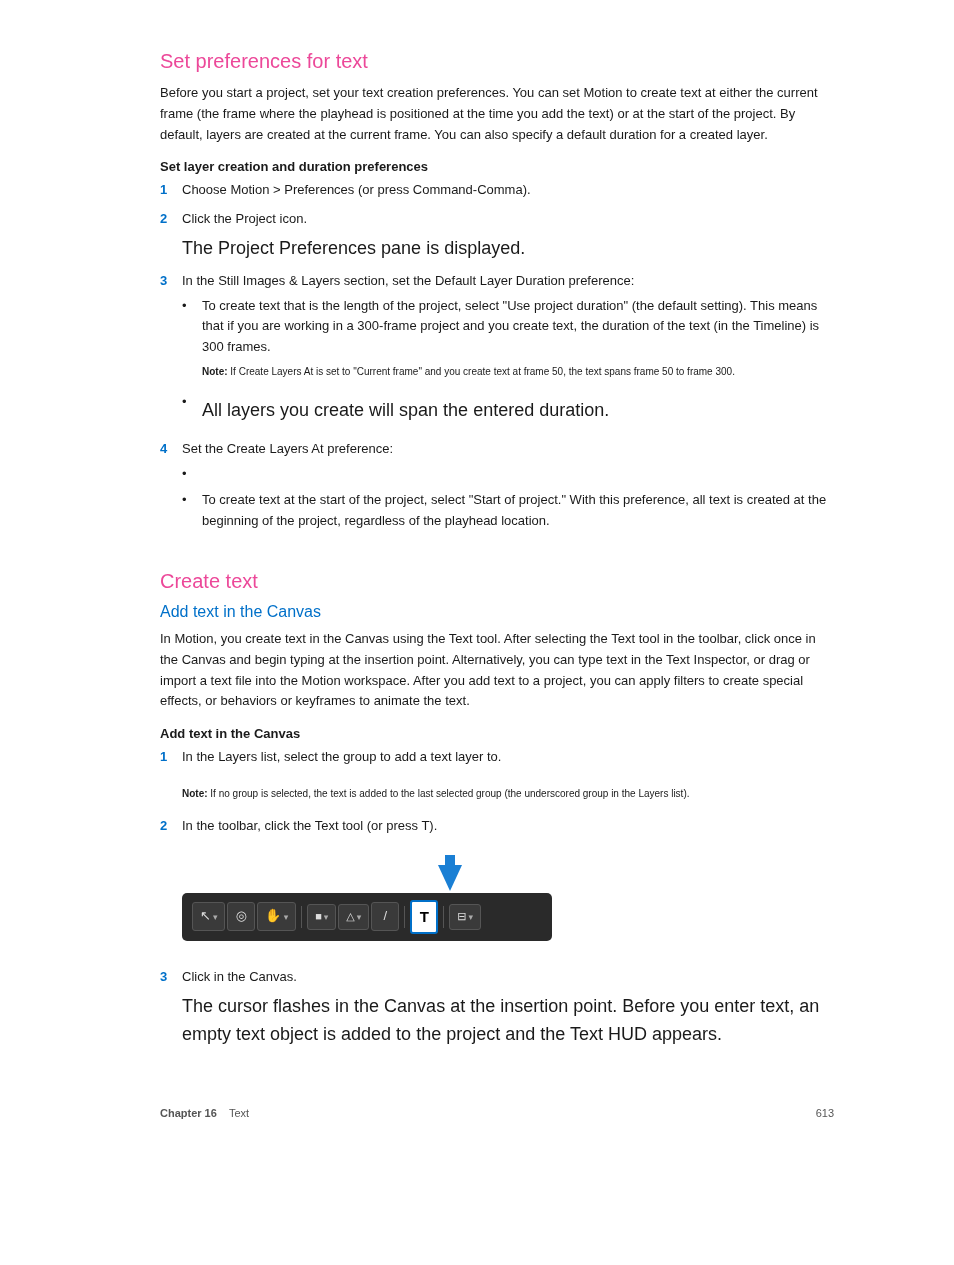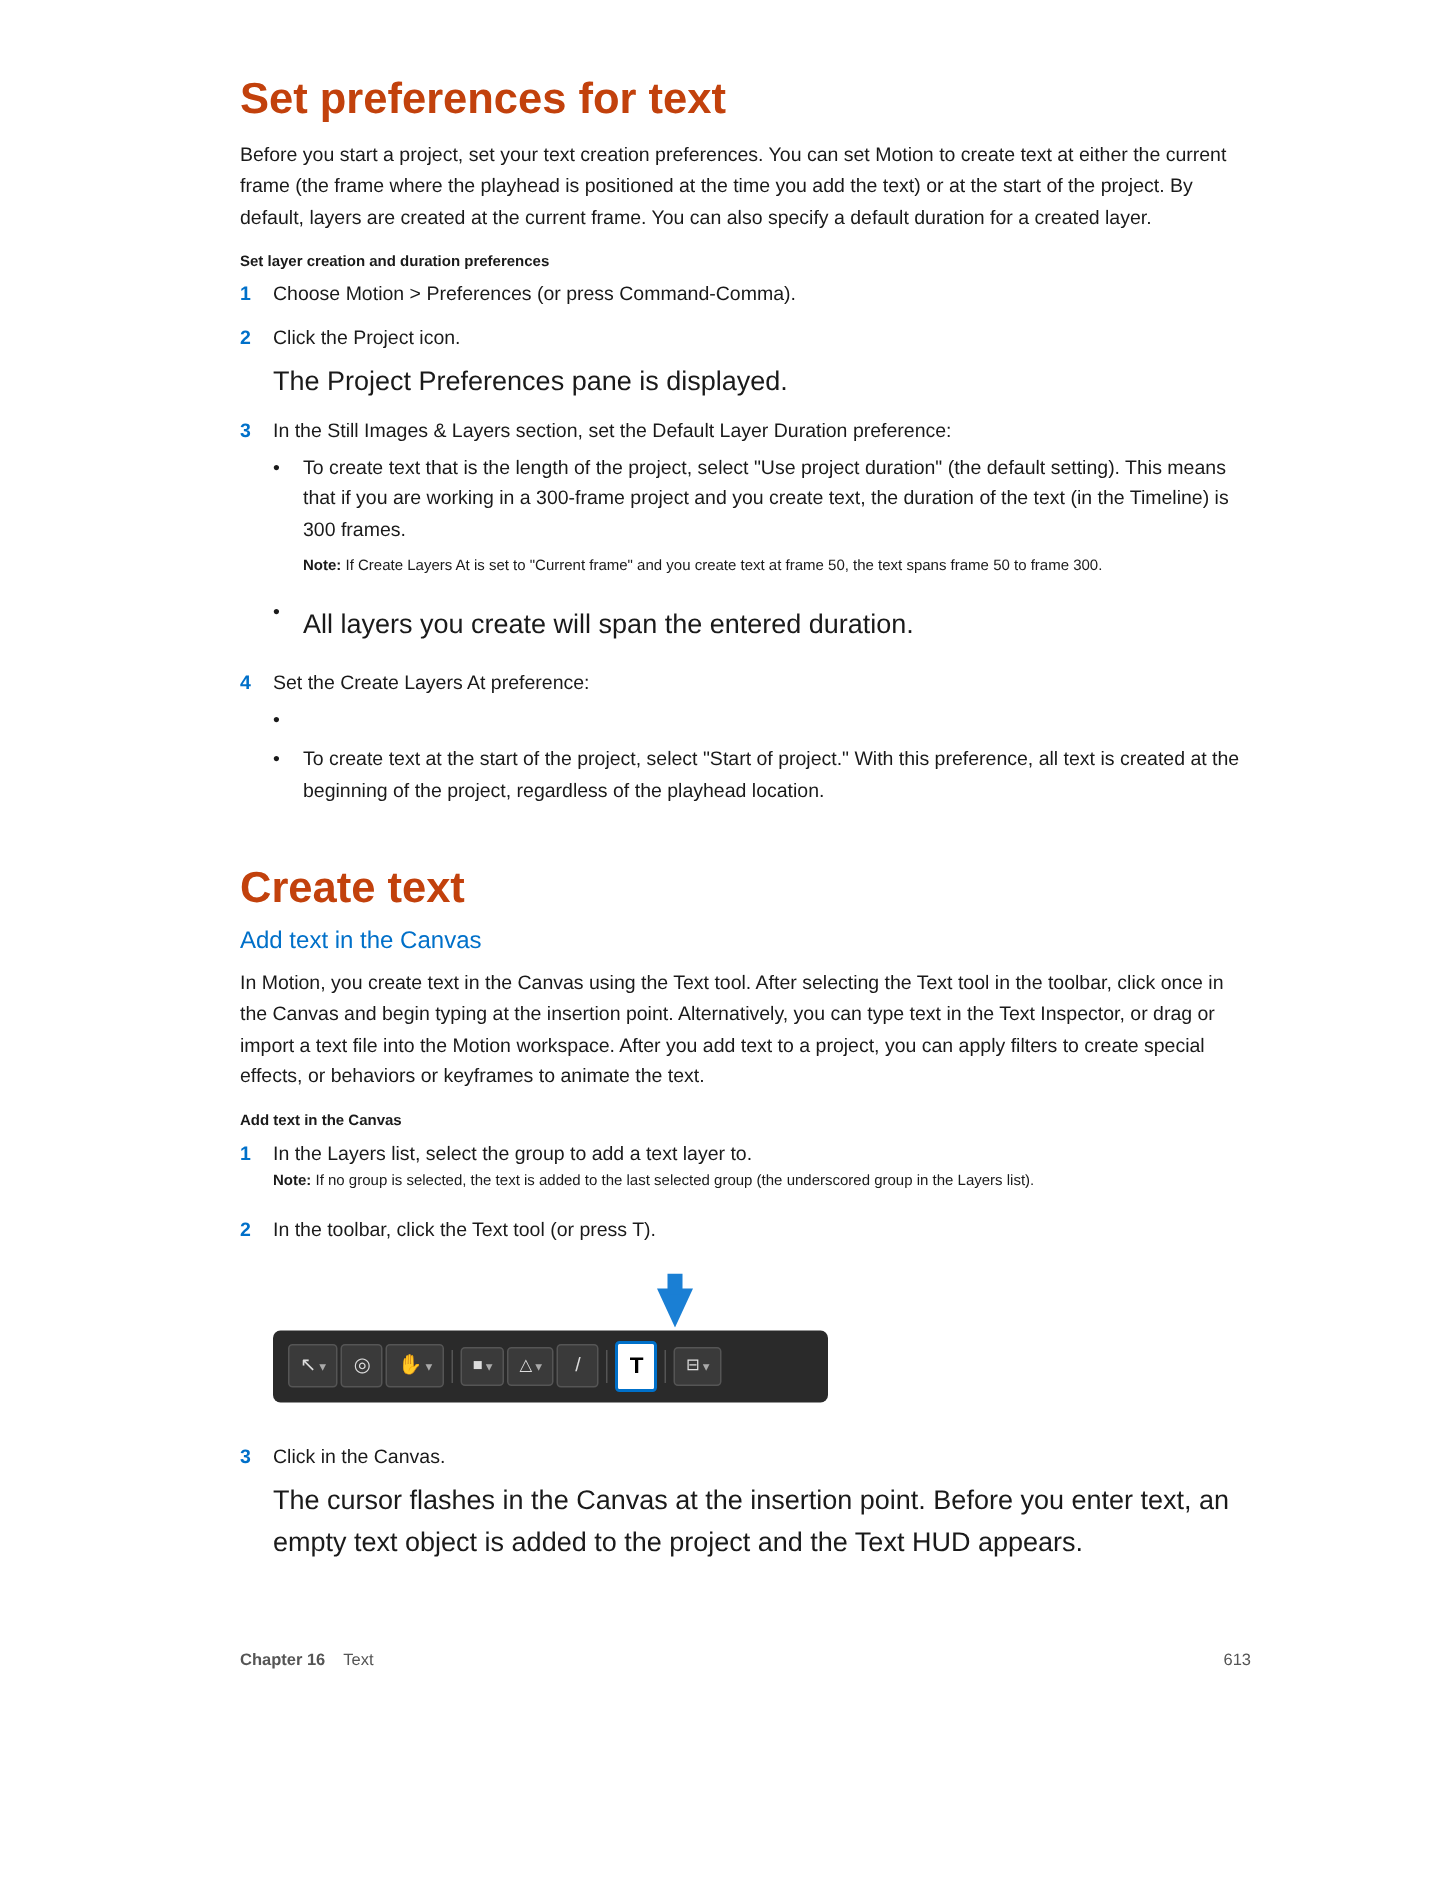--- a/index.html
+++ b/index.html
@@ -9,40 +9,40 @@
       font-size: 13px;
       color: #1a1a1a;
       width: 954px;
       min-height: 1265px;
     }
     .page {
       padding: 50px 120px 60px 160px;
       max-width: 954px;
     }
     h1.section-title {
-      font-size: 29px;
-      font-weight: 700;
-      color: #c2410c;
+      font-size: 20px;
+      font-weight: 400;
+      color: #ec4899;
       margin-bottom: 10px;
     }
     h2.subsection-title {
       font-size: 16px;
       font-weight: 400;
       color: #0070c9;
       margin-bottom: 8px;
       margin-top: 6px;
     }
     .body-text {
       font-size: 13px;
       line-height: 1.6;
       color: #1a1a1a;
       margin-bottom: 10px;
     }
     .bold-heading {
-      font-size: 10px;
+      font-size: 13px;
       font-weight: bold;
       color: #1a1a1a;
       margin-top: 14px;
       margin-bottom: 6px;
     }
     .numbered-list {
       list-style: none;
       padding: 0;
       margin: 0;
     }
@@ -246,21 +246,21 @@
   <p class="body-text">In Motion, you create text in the Canvas using the Text tool. After selecting the Text tool in the toolbar, click once in the Canvas and begin typing at the insertion point. Alternatively, you can type text in the Text Inspector, or drag or import a text file into the Motion workspace. After you add text to a project, you can apply filters to create special effects, or behaviors or keyframes to animate the text.</p>
 
   <div class="bold-heading">Add text in the Canvas</div>
 
   <ol class="numbered-list">
 
     <li>
       <span class="num">1</span>
       <div class="content">
         <span>In the Layers list, select the group to add a text layer to.</span>
-        <div class="note-text" style="margin-top:0;"><em>Note:</em> If no group is selected, the text is added to the last selected group (the underscored group in the Layers list).</div>
+        <div class="note-text" style="margin-top:18px;"><em>Note:</em> If no group is selected, the text is added to the last selected group (the underscored group in the Layers list).</div>
       </div>
     </li>
 
     <li>
       <span class="num">2</span>
       <div class="content">
         <span>In the toolbar, click the Text tool (or press T).</span>
         
         <div class="toolbar-image-container">
 

